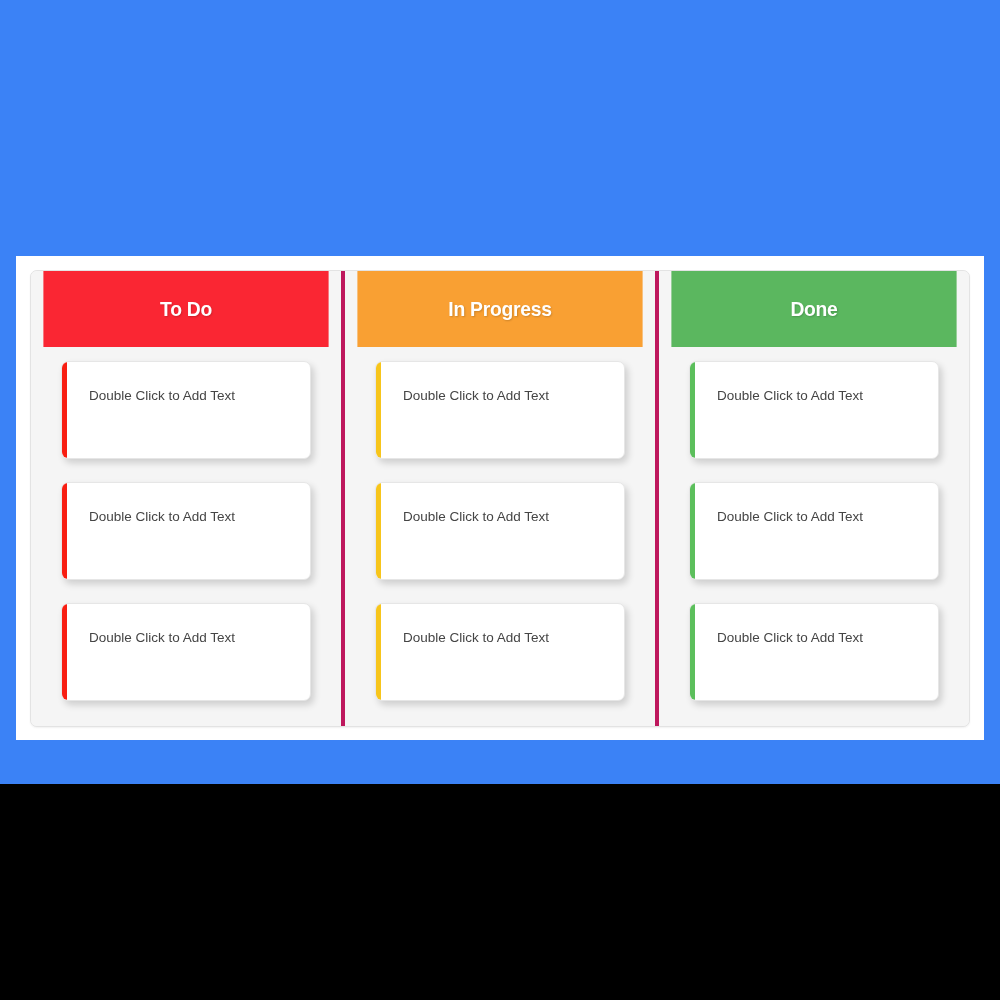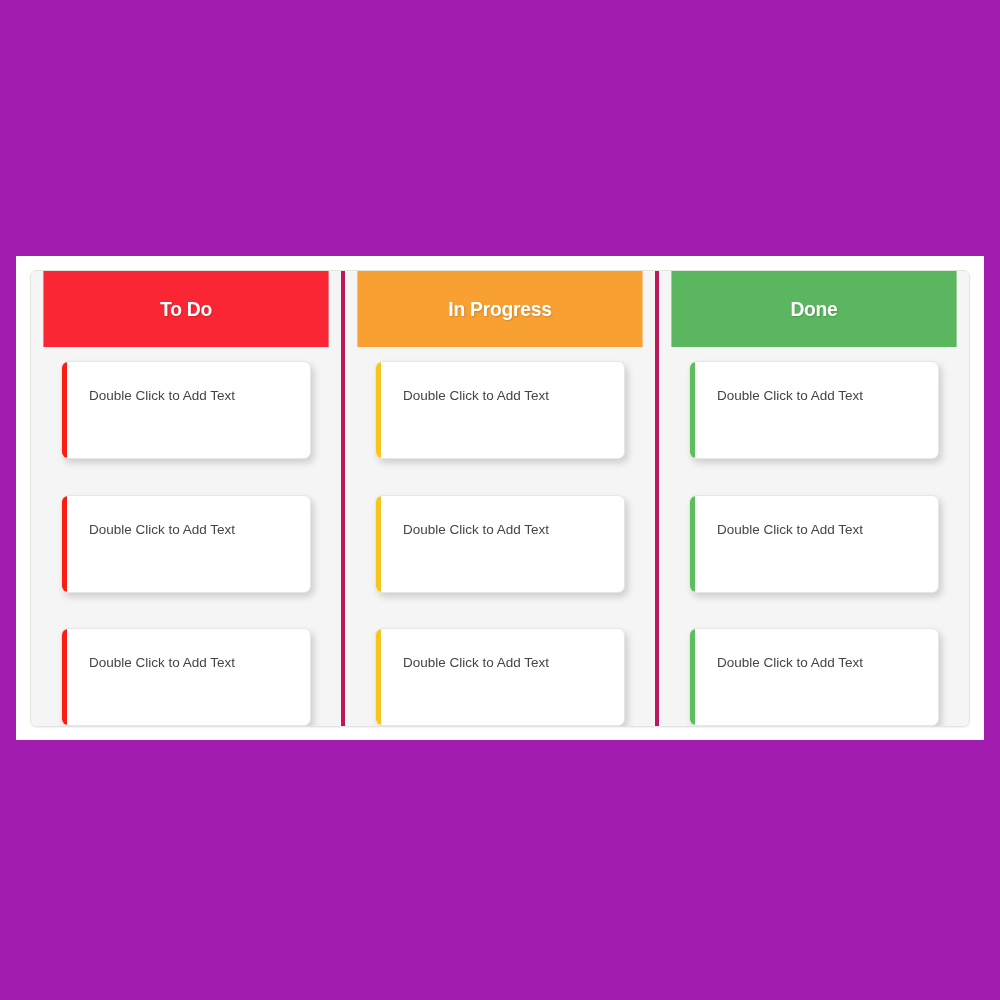--- a/index.html
+++ b/index.html
@@ -8,22 +8,22 @@
     background: #000000;
     width: 1000px;
     height: 1000px;
     overflow: hidden;
     font-family: "Liberation Sans", sans-serif;
   }
 
   #stage {
     position: relative;
     width: 1000px;
-    height: 1000px;
-    background: #a21caf;
+    height: 784px;
+    background: #3b82f6;
   }
 
   
   .page-sheet {
     position: absolute;
     left: 16px;
     top: 256px;
     width: 968px;
     height: 484px;
     background: #ffffff;
@@ -72,21 +72,20 @@
     transform: scaleX(0.92);
   }
 
   .col-body {
     flex: 1 1 auto;
     padding: 14px 30px 0 30px;
     box-sizing: border-box;
     display: flex;
     flex-direction: column;
     gap: 23px;
-    justify-content: space-between;
   }
 
   .card {
     position: relative;
     height: 98px;
     background: #ffffff;
     border: 1px solid #e6e6e6;
     border-radius: 7px;
     box-sizing: border-box;
     box-shadow: 3px 4px 7px rgba(0,0,0,0.16);

